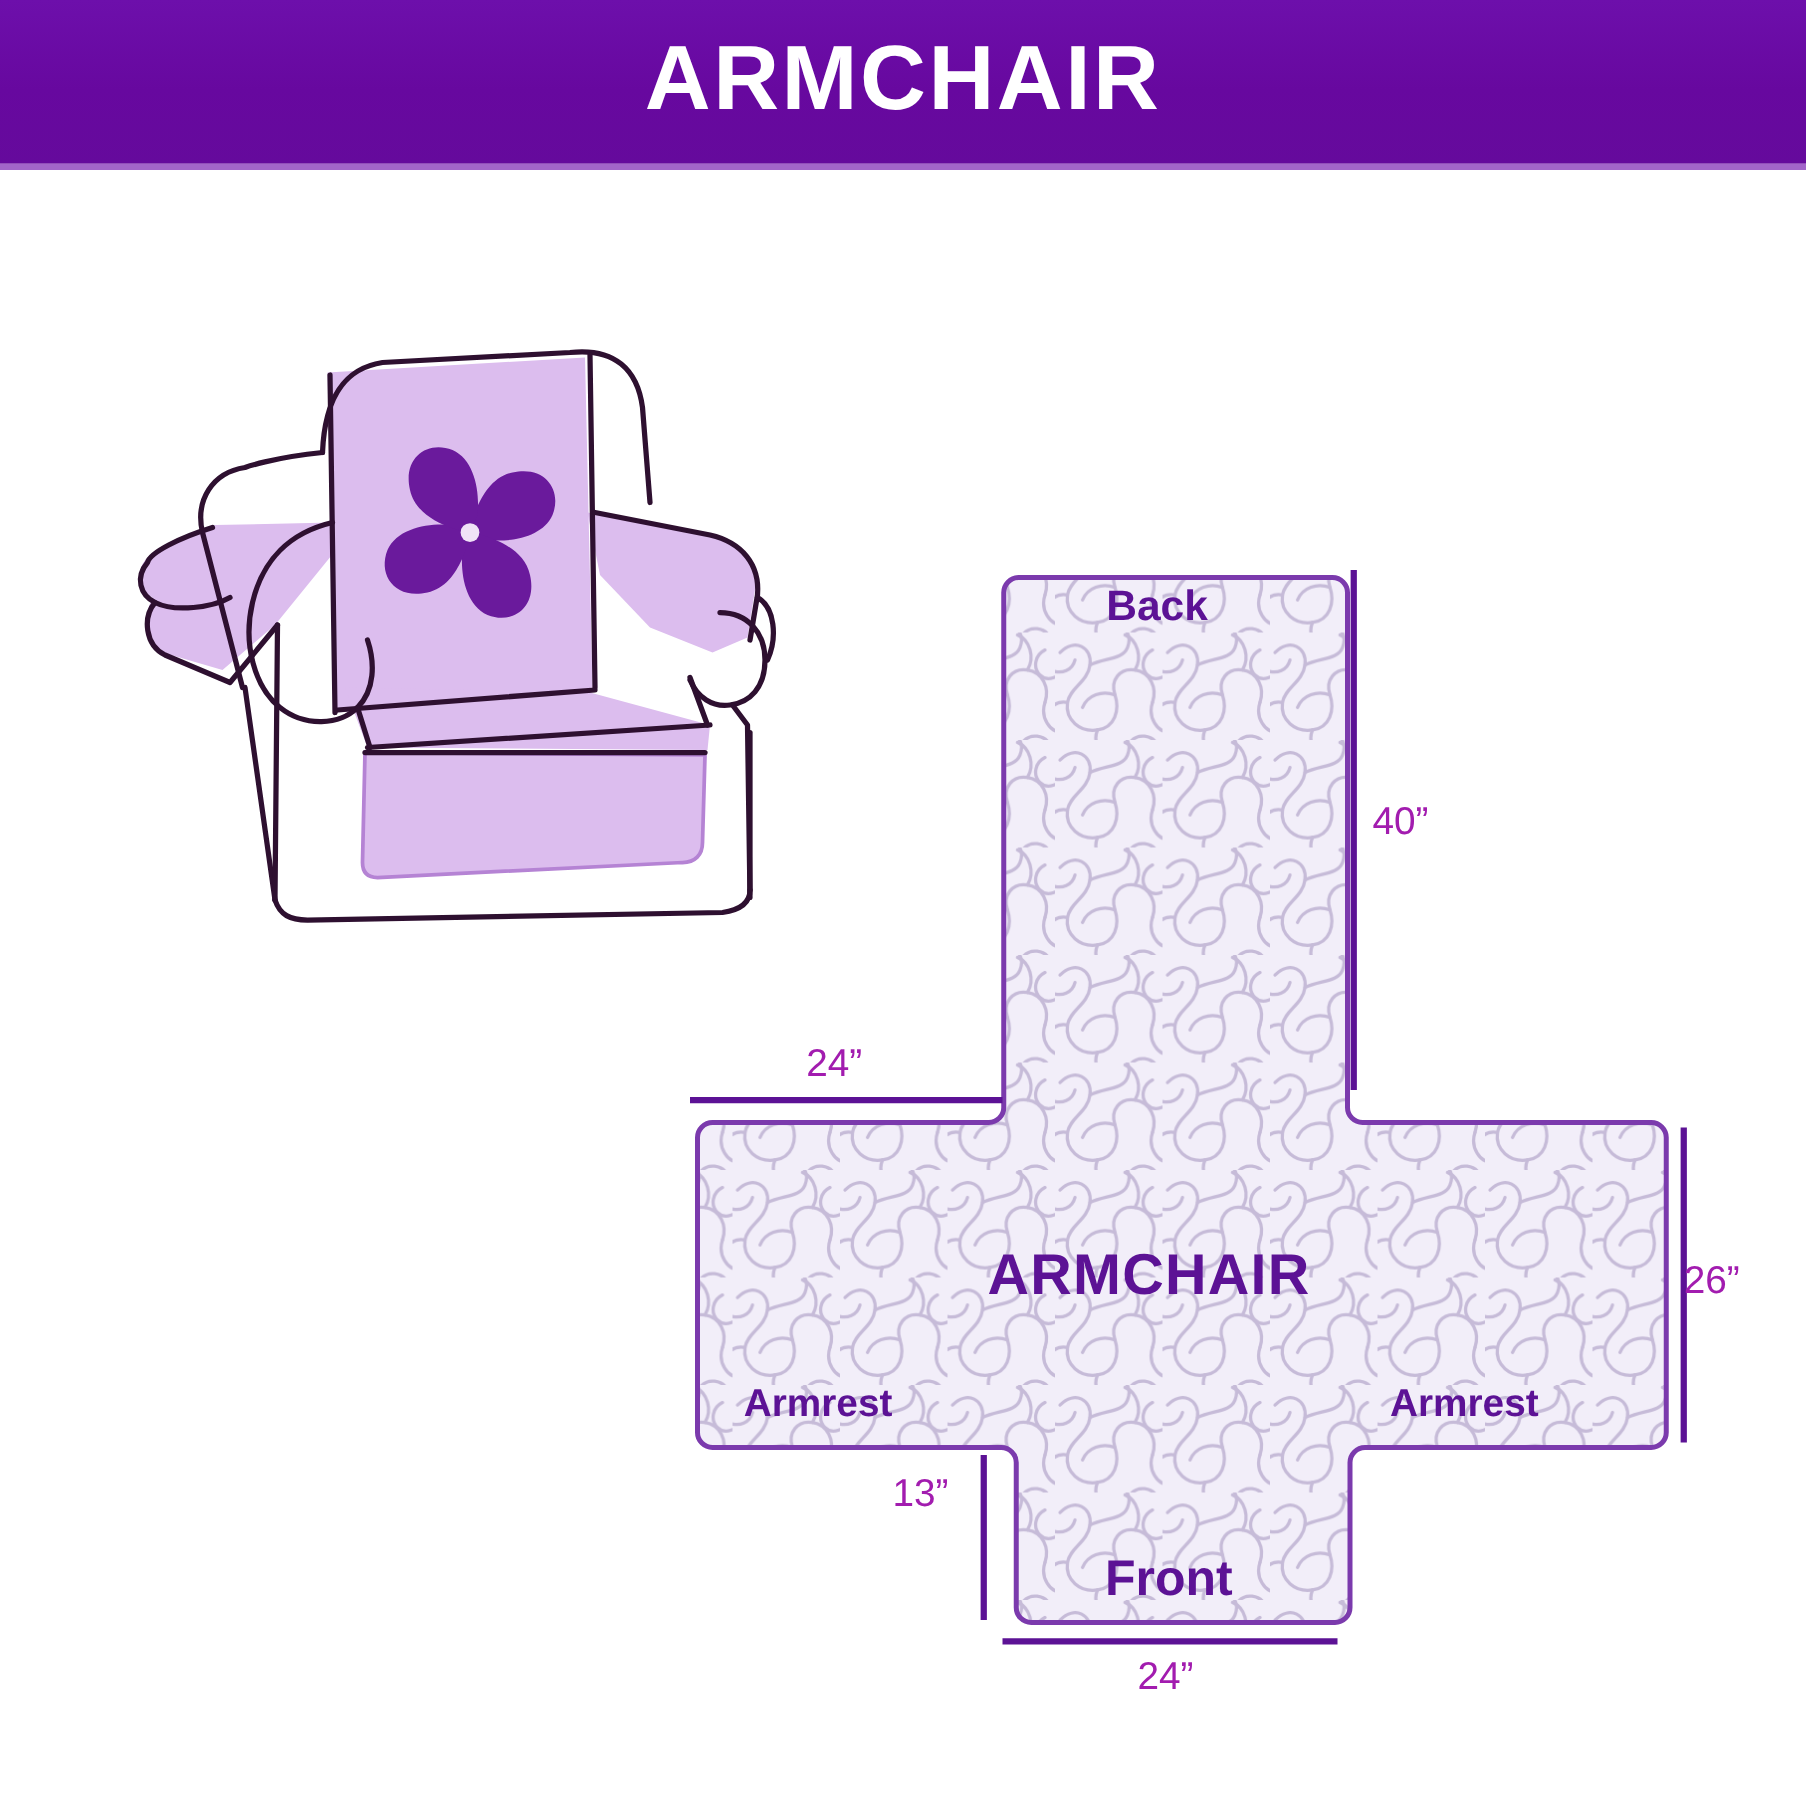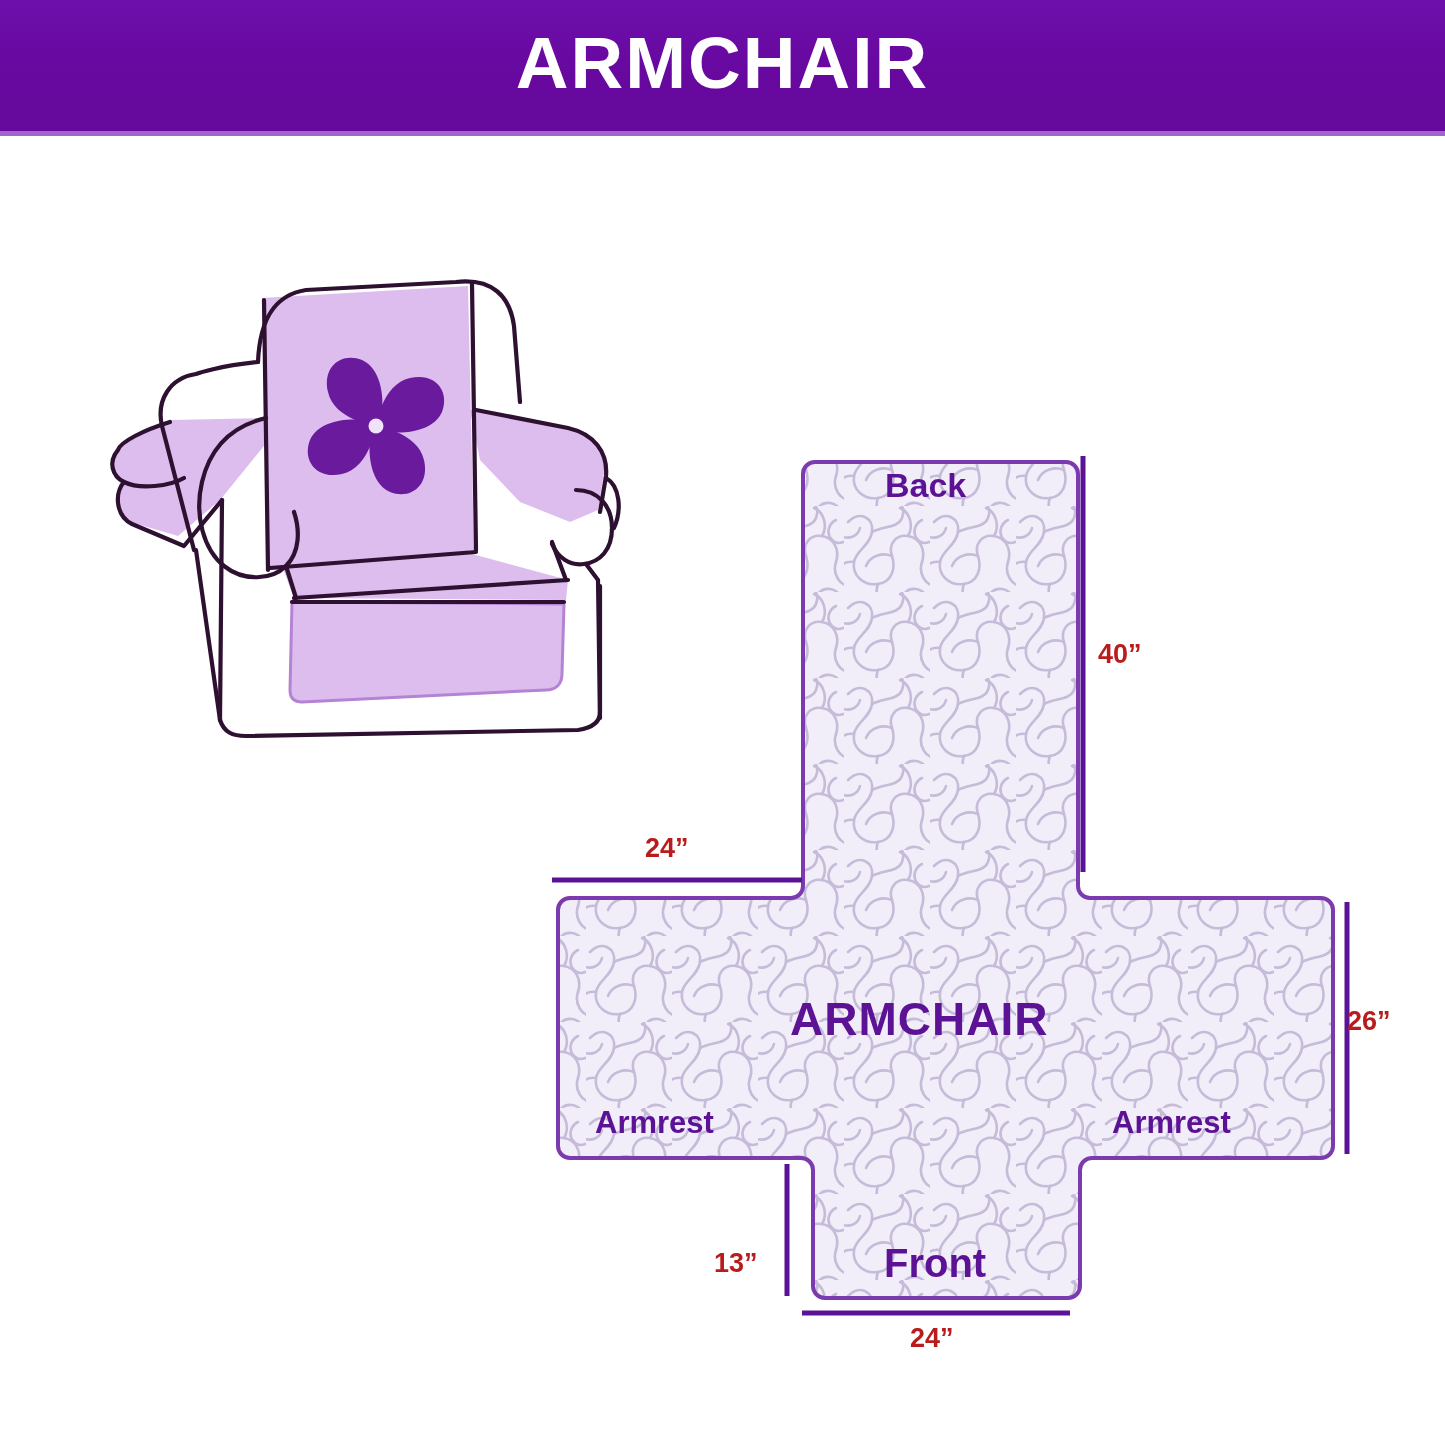--- a/index.html
+++ b/index.html
@@ -48,30 +48,30 @@
   }
   #label-back    { left:885px;  top:468px; font-size:34px; }
   #label-armchair{ left:790px;  top:996px; font-size:46px; letter-spacing:1px; }
   #label-armrest-left  { left:595px; top:1107px; font-size:31px; }
   #label-armrest-right { left:1112px;top:1107px; font-size:31px; }
   #label-front   { left:884px;  top:1243px; font-size:40px; }
 
   
   .dimtext {
     position:absolute;
-    color:#b91c1c;
-    font-weight:bold;
+    color:#a21caf;
+    font-weight:normal;
     white-space:nowrap;
     line-height:1;
-    font-size:27px;
+    font-size:31px;
   }
   #dim-40  { left:1098px; top:641px; }
   #dim-24t { left:645px;  top:835px; }
   #dim-23  { left:1347px; top:1008px; }
-  #dim-13  { left:714px;  top:1250px; }
+  #dim-13  { left:714px;  top:1179px; }
   #dim-24b { left:910px;  top:1325px; }
 </style>
 </head>
 <body>
 
 <div id="stage">
 
   <div id="header-band"></div>
   <div id="header-underline"></div>
   <div id="header-title">ARMCHAIR</div>

